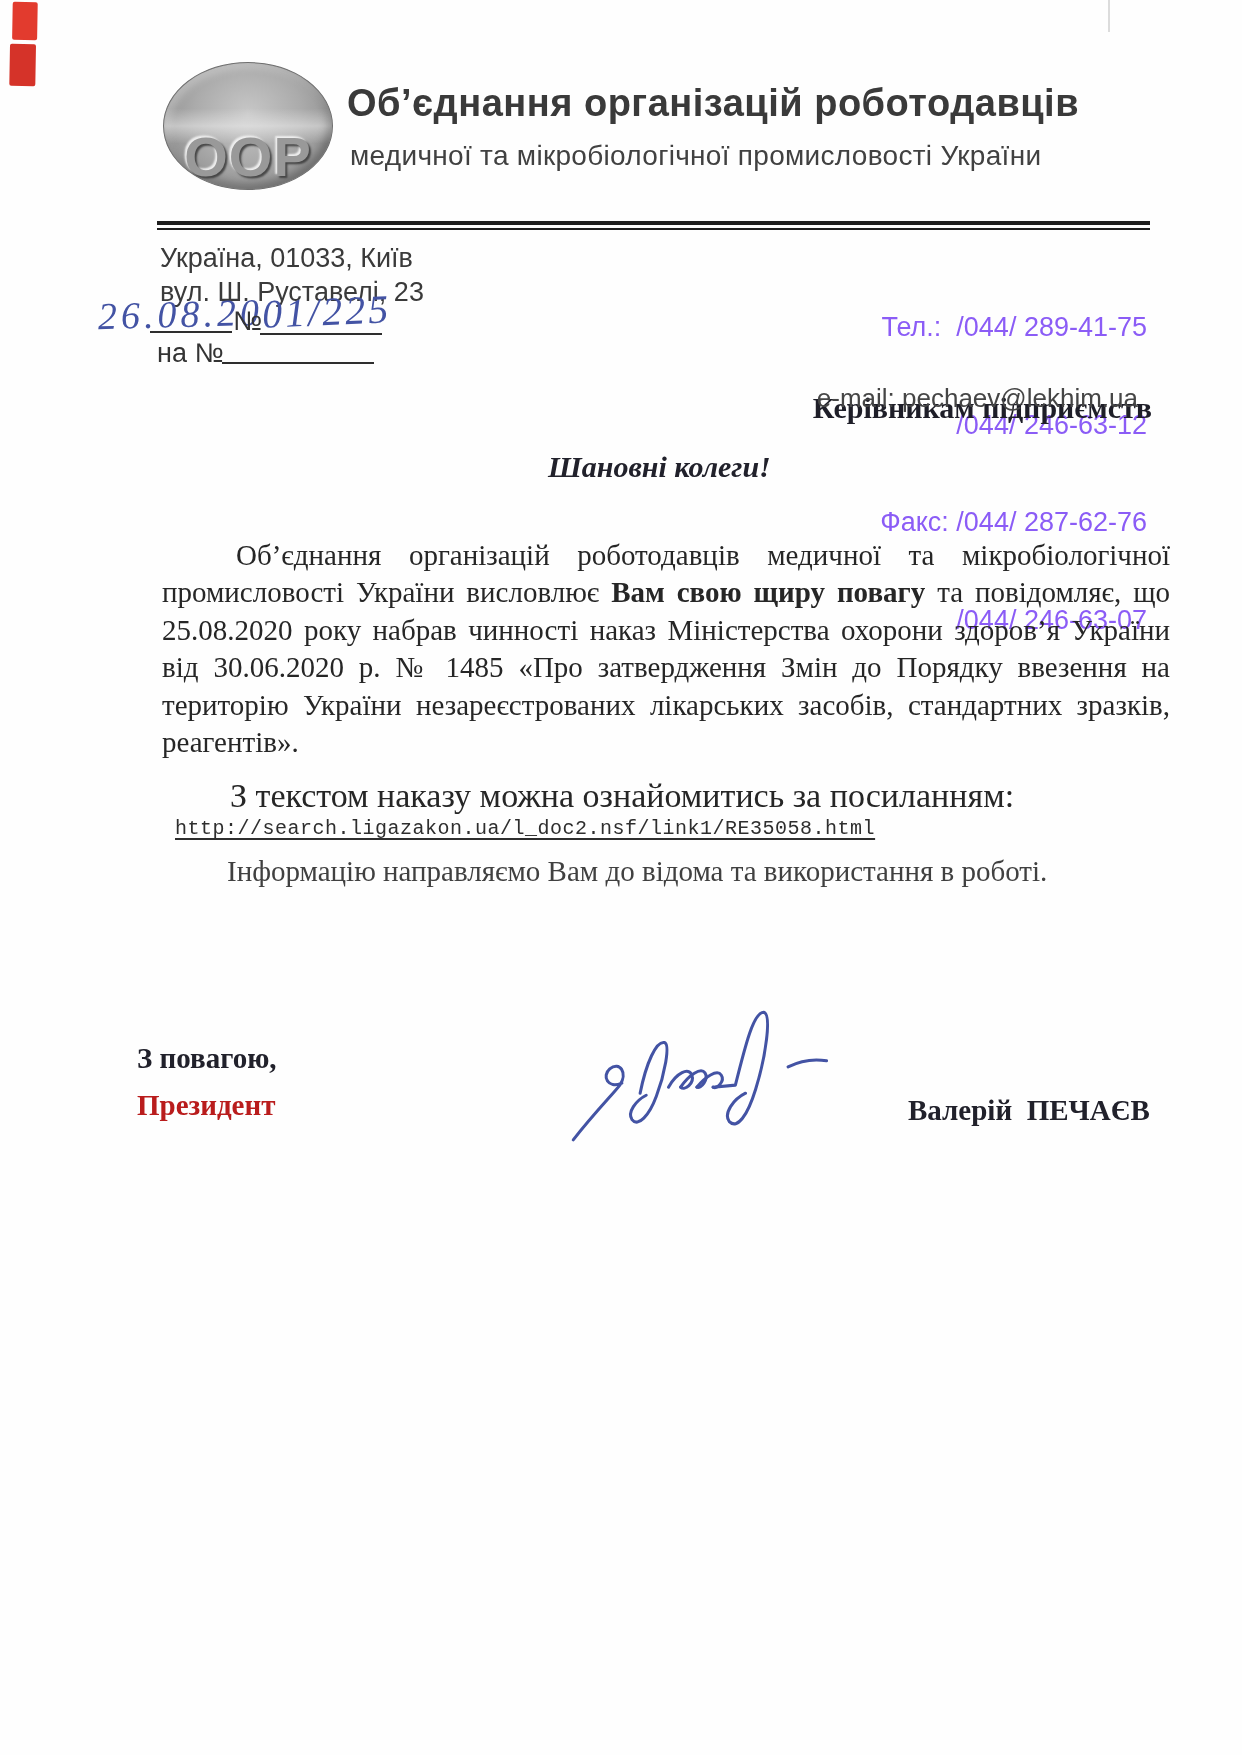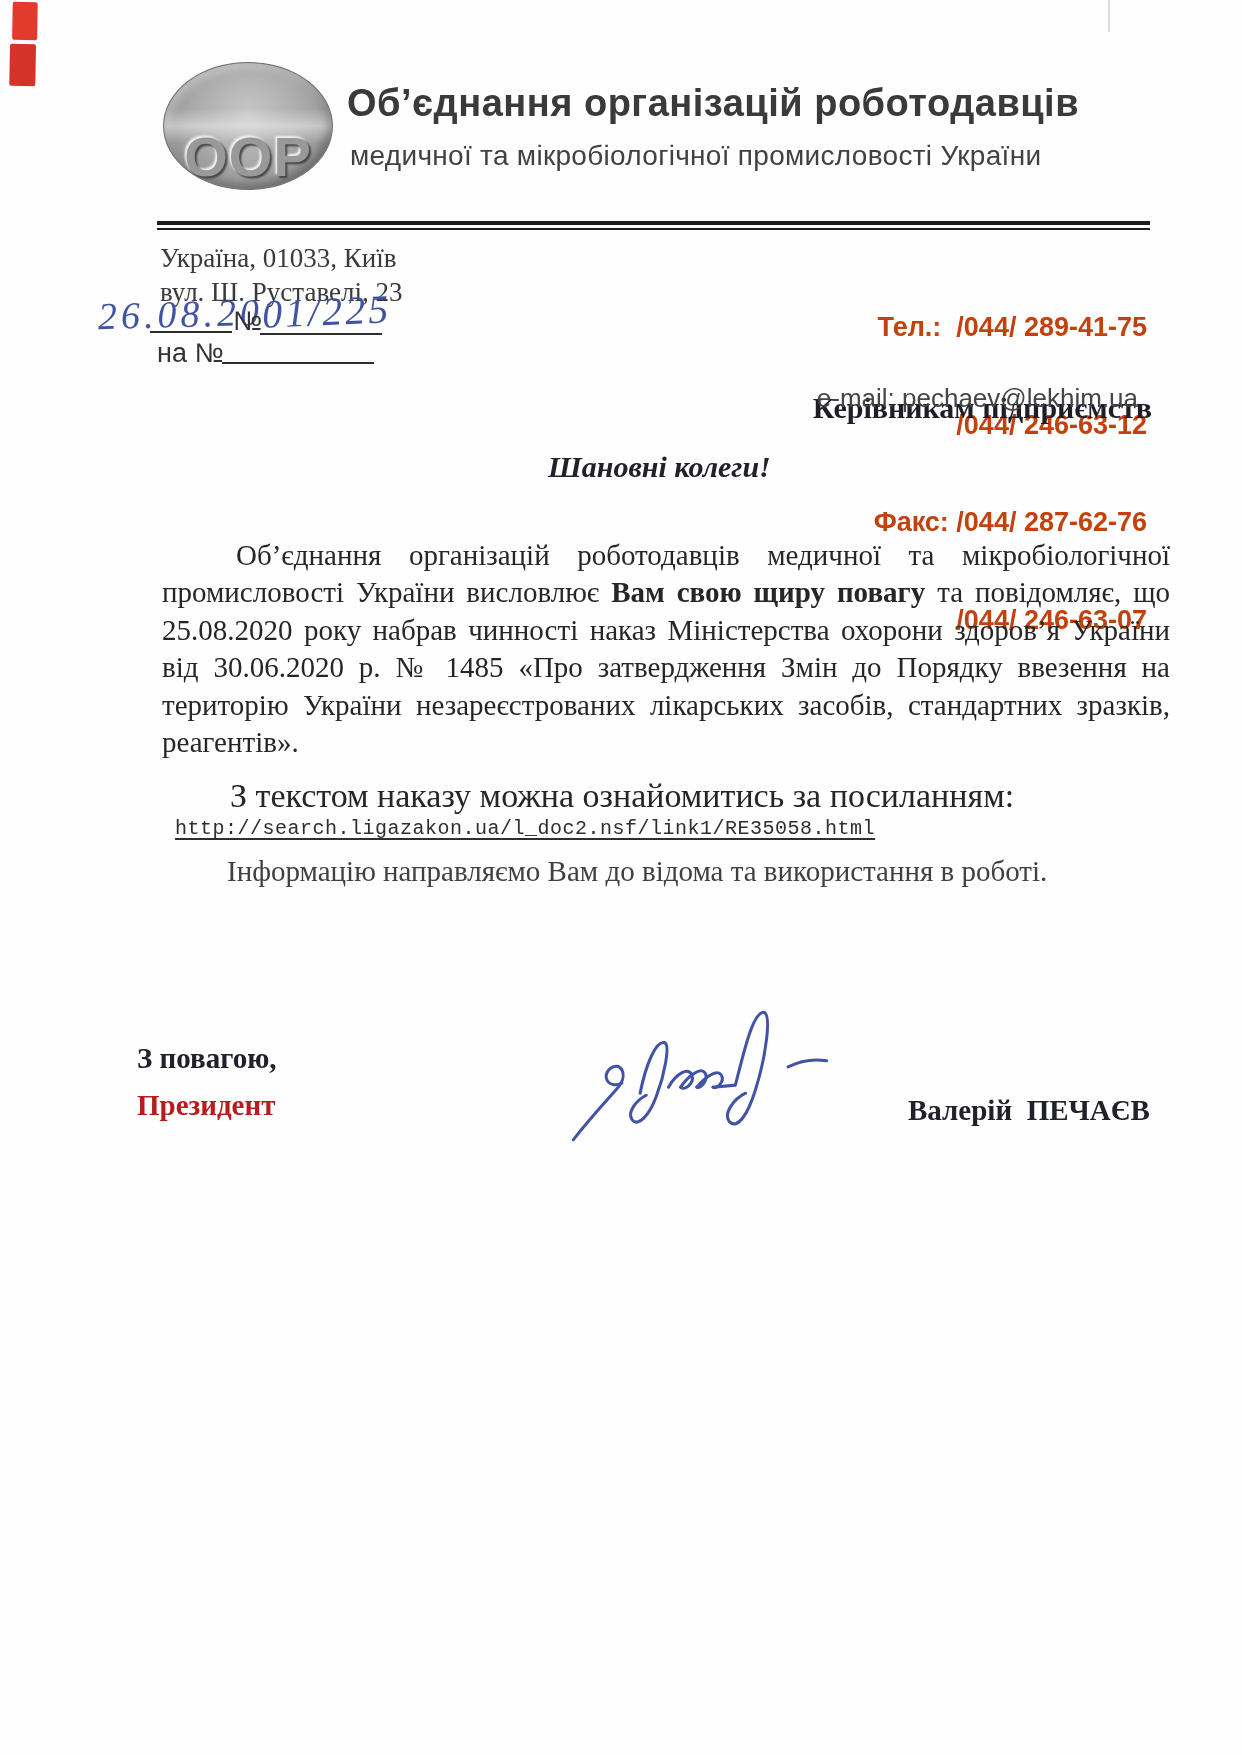--- a/index.html
+++ b/index.html
@@ -43,21 +43,21 @@
     font-family:"Liberation Sans", sans-serif;
     font-size:28px;color:#414141;letter-spacing:0.3px;
   }
   .header-rule{
     position:absolute;left:157px;top:221px;width:993px;height:3px;
     border-top:4px solid #1e1e1e;border-bottom:2px solid #1e1e1e;
   }
   
   .address{
     position:absolute;left:160px;top:241px;
-    font-family:Liberation Serif, serif;
+    font-family:Liberation Sans, sans-serif;
     font-size:27px;line-height:34px;color:#3a3a3a;
   }
   .hw{font-style:italic;color:#4353a4;position:absolute;white-space:nowrap;}
   .hw-date{left:98px;top:292px;font-size:38px;letter-spacing:4px;transform:rotate(-1.5deg);}
   .hw-number{left:262px;top:288px;font-size:40px;letter-spacing:3px;transform:rotate(-2.5deg);}
   .blank{position:absolute;border-bottom:2px solid #2e2e2e;height:0;}
   .blank-1{left:150px;top:331px;width:82px;}
   .blank-2{left:260px;top:333px;width:122px;}
   .blank-3{left:222px;top:362px;width:152px;}
   .num-sign{
@@ -65,22 +65,22 @@
     font-family:"Liberation Sans", sans-serif;font-size:27px;color:#333;
   }
   .reply-label{
     position:absolute;left:157px;top:338px;
     font-family:"Liberation Sans", sans-serif;font-size:27px;color:#333;
   }
   
   .contact{
     position:absolute;right:95px;top:246px;
     font-family:"Liberation Sans", sans-serif;
-    font-size:27px;line-height:32.5px;color:#c2410c;
-    text-align:right;white-space:pre;font-weight:bold;
+    font-size:27px;line-height:32.5px;color:#8b5cf6;
+    text-align:right;white-space:pre;
   }
   .email{
     position:absolute;right:104px;top:383px;
     font-family:"Liberation Sans", sans-serif;
     font-size:26px;color:#454545;z-index:2;white-space:nowrap;
   }
   .recipient{
     position:absolute;right:90px;top:391px;
     font-size:30px;font-weight:bold;color:#1e1e28;z-index:1;white-space:nowrap;
   }

